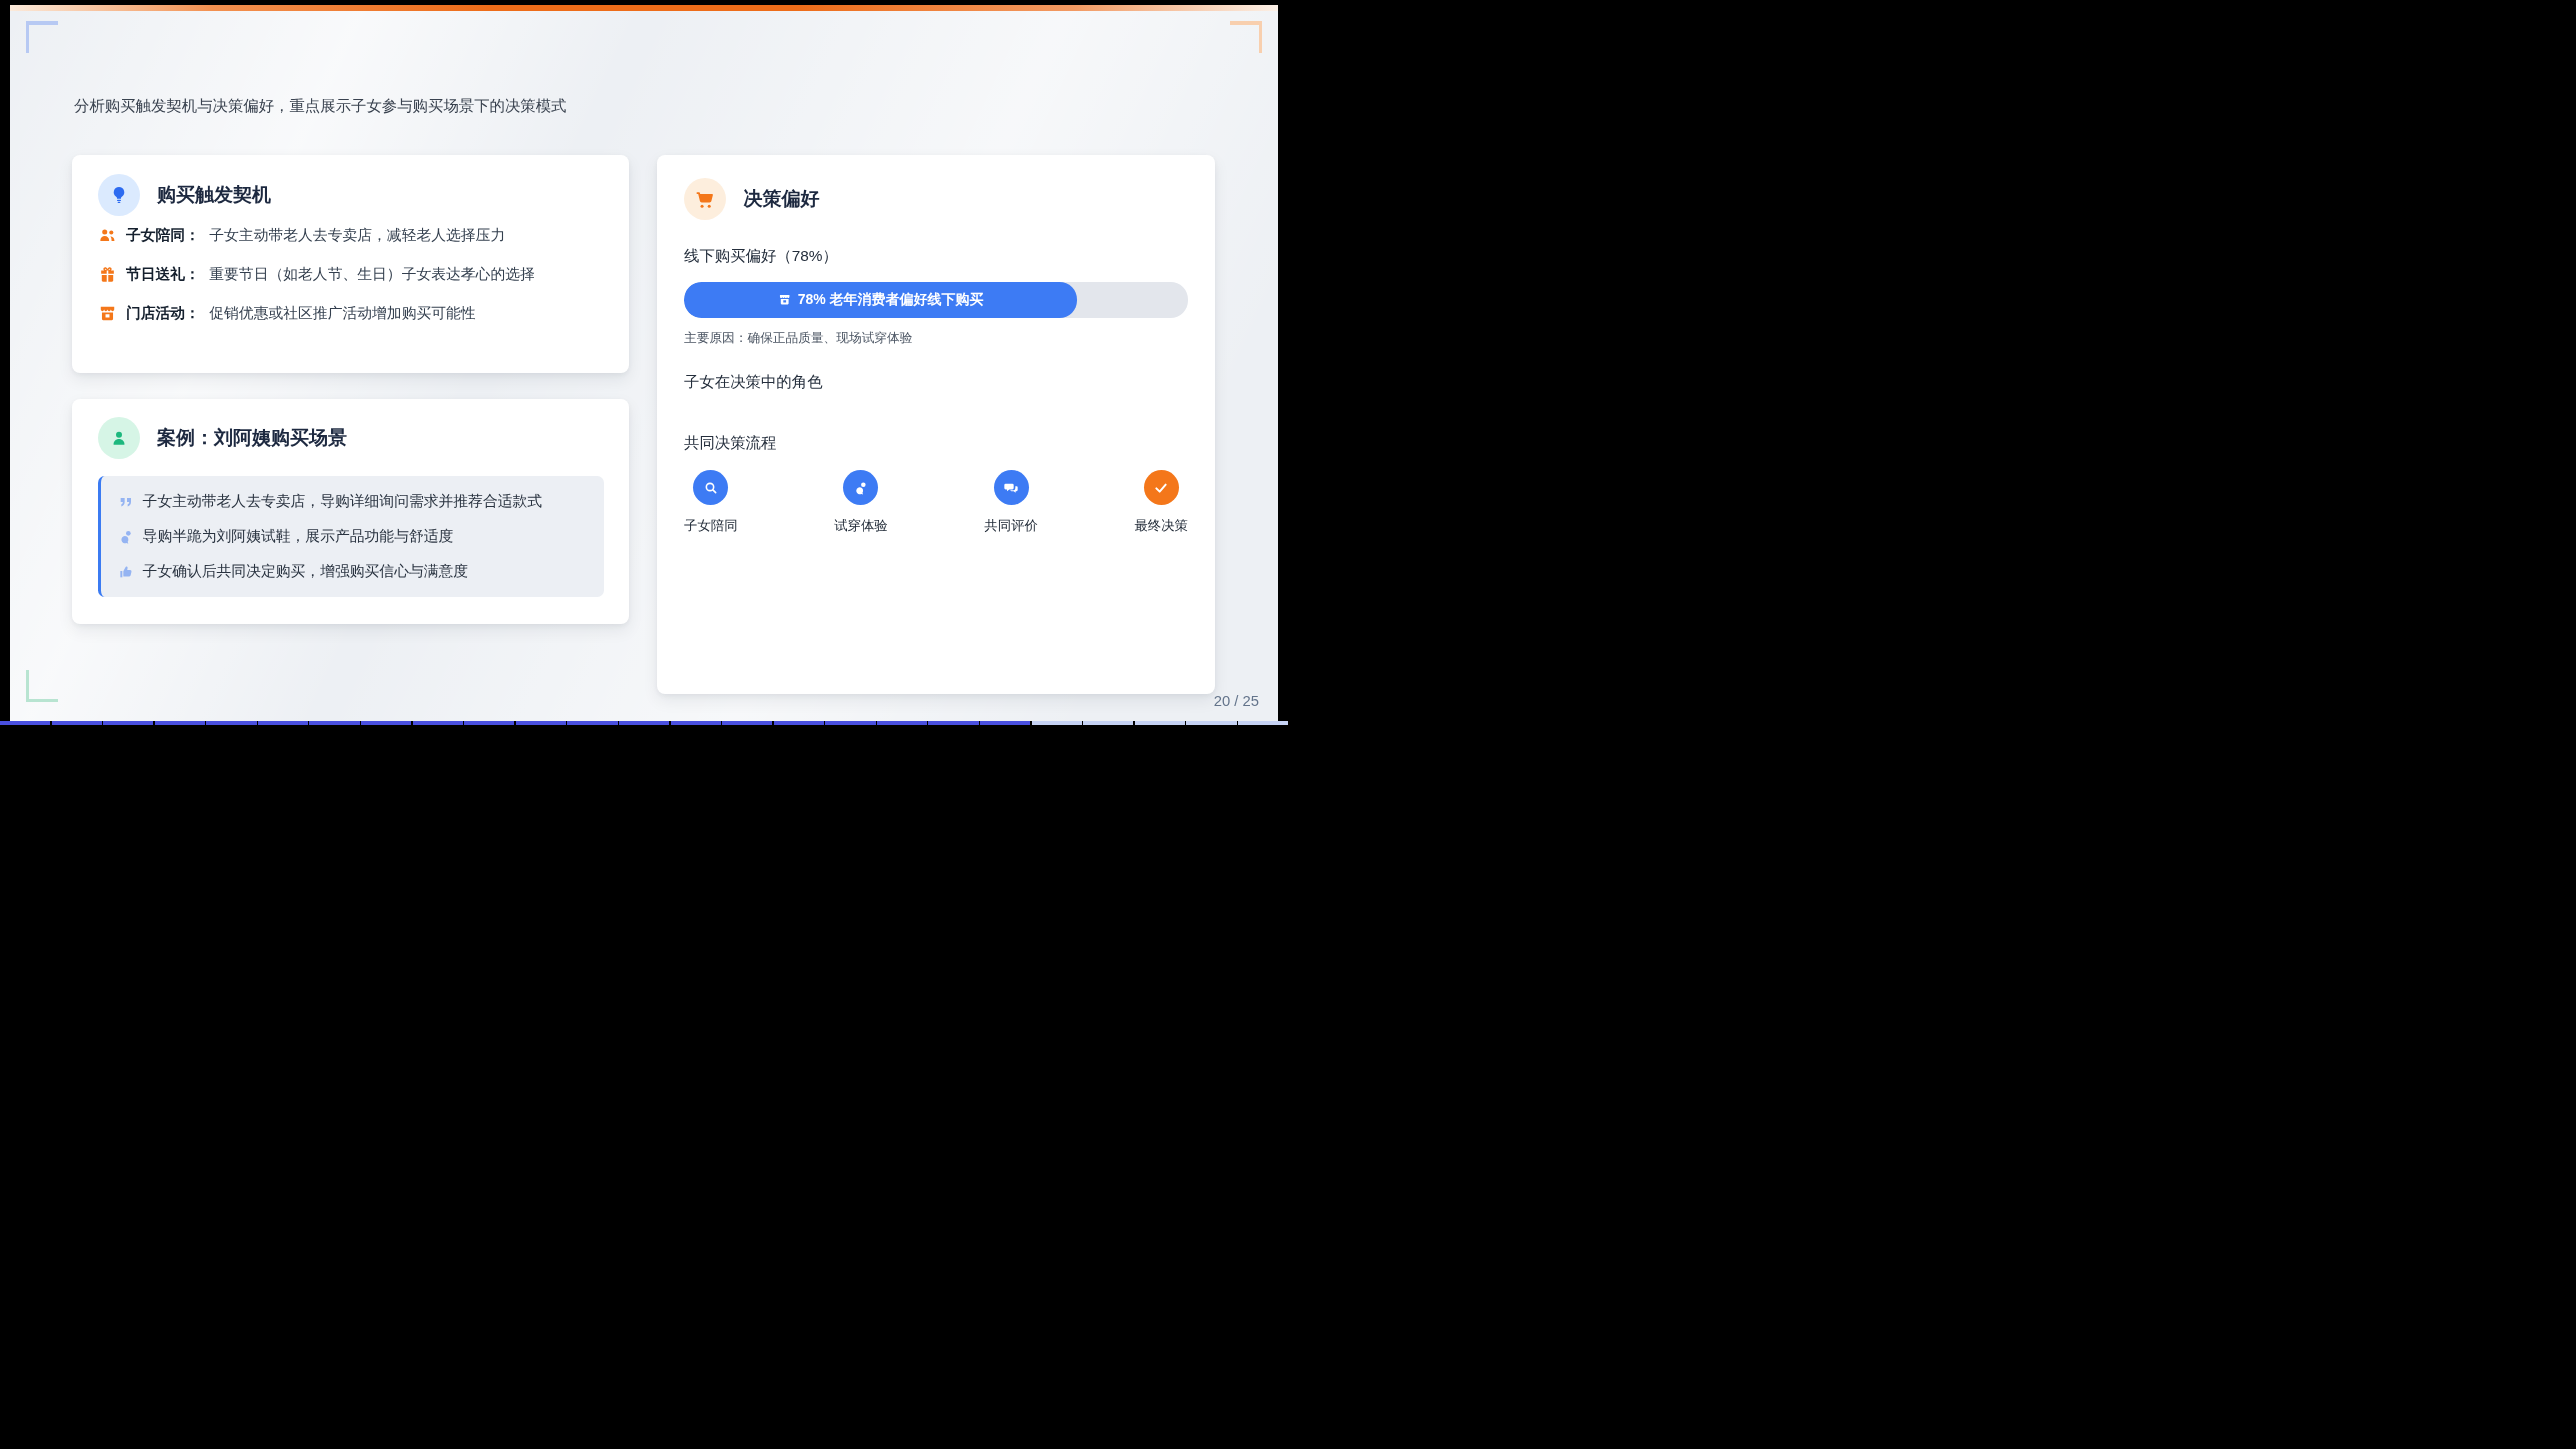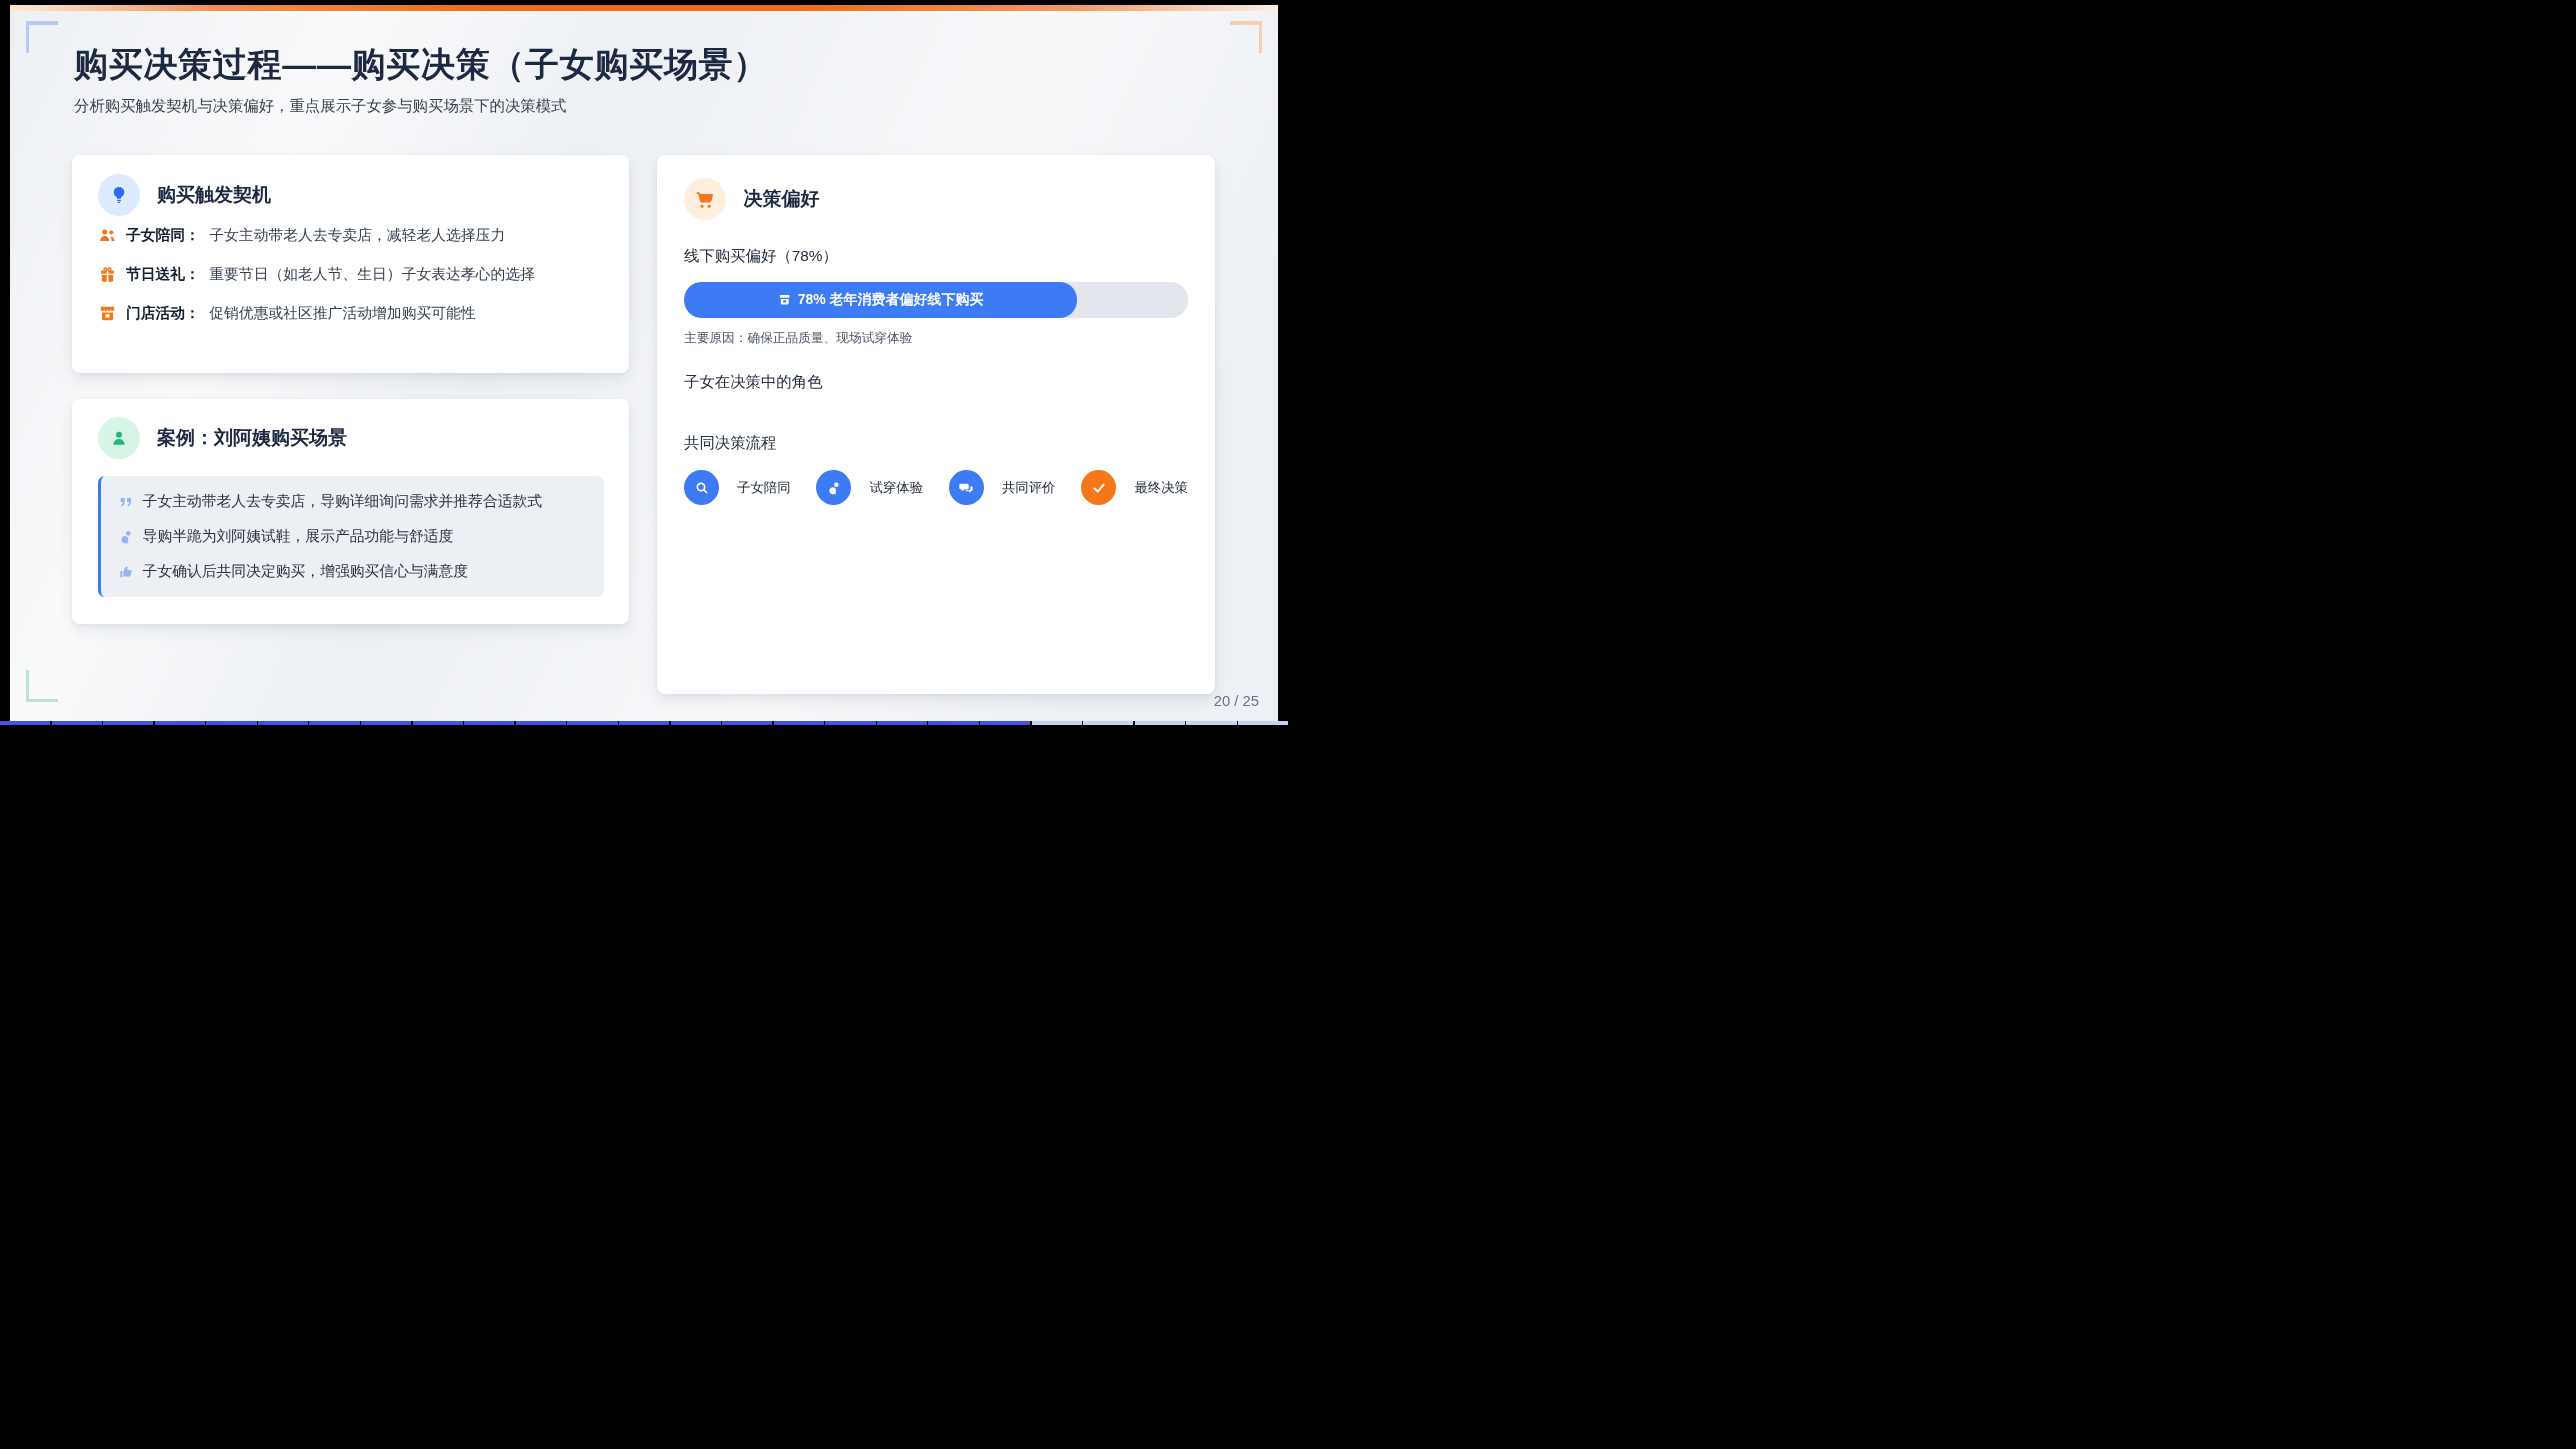--- a/index.html
+++ b/index.html
@@ -81,21 +81,21 @@
   .bar-caption { margin-top:12px; font-size:12.7px; color:#4a5462; }
 
   .role-cards { margin-top:14.8px; display:flex; gap:19px; }
   .role-card { flex:1; background:#f0f2f6; border-radius:9.4px; height:131px;
     display:flex; flex-direction:column; align-items:center; justify-content:center; gap:5.4px; }
   .role-card .icon-circle { width:43px; height:43px; margin-bottom:4px; }
   .role-title { font-size:14.8px; font-weight:800; color:#18222f; }
   .role-desc { font-size:12.7px; color:#58616e; }
 
   .flow { margin-top:16px; display:flex; justify-content:space-between; }
-  .flow-step { display:flex; flex-direction:row; align-items:center; gap:18px; }
+  .flow-step { display:flex; flex-direction:column; align-items:center; gap:12px; }
   .flow-circle { width:35px; height:35px; border-radius:50%; background:#3d7bf4;
     display:flex; align-items:center; justify-content:center; color:#fff; }
   .flow-step:last-child .flow-circle { background:#f4771a; }
   .flow-label { font-size:13.4px; color:#1c2633; }
 
   .page-indicator { position:absolute; right:19px; bottom:12px; font-size:14.8px; color:#64748b; }
 
   
   .progress-strip { position:absolute; left:0; right:0; bottom:0; height:4px; background:#000;
     display:flex; gap:1.3px; }
@@ -105,21 +105,20 @@
 </head>
 <body>
 
 <div class="frame">
   <div class="slide">
     <div class="top-accent"></div>
     <div class="bracket tl"></div>
     <div class="bracket tr"></div>
     <div class="bracket bl"></div>
 
-    <div class="page-title">购买决策过程——购买决策（子女购买场景）</div>
     <div class="page-subtitle">分析购买触发契机与决策偏好，重点展示子女参与购买场景下的决策模式</div>
 
     <div class="card" id="trigger-card">
       <div class="card-head">
         <div class="icon-circle" style="background:#dbeafe;">
           <svg class="ic" width="20" height="20" viewBox="0 0 24 24" fill="#2d6bf0">
             <path d="M12 2.5a6.3 6.3 0 0 0-3.4 11.6c.6.4 1 1 1 1.7v.6h4.8v-.6c0-.7.4-1.3 1-1.7A6.3 6.3 0 0 0 12 2.5z"></path>
             <rect x="9.6" y="17.6" width="4.8" height="1.7" rx=".85"></rect>
             <rect x="10.3" y="20" width="3.4" height="1.6" rx=".8"></rect>
           </svg>

